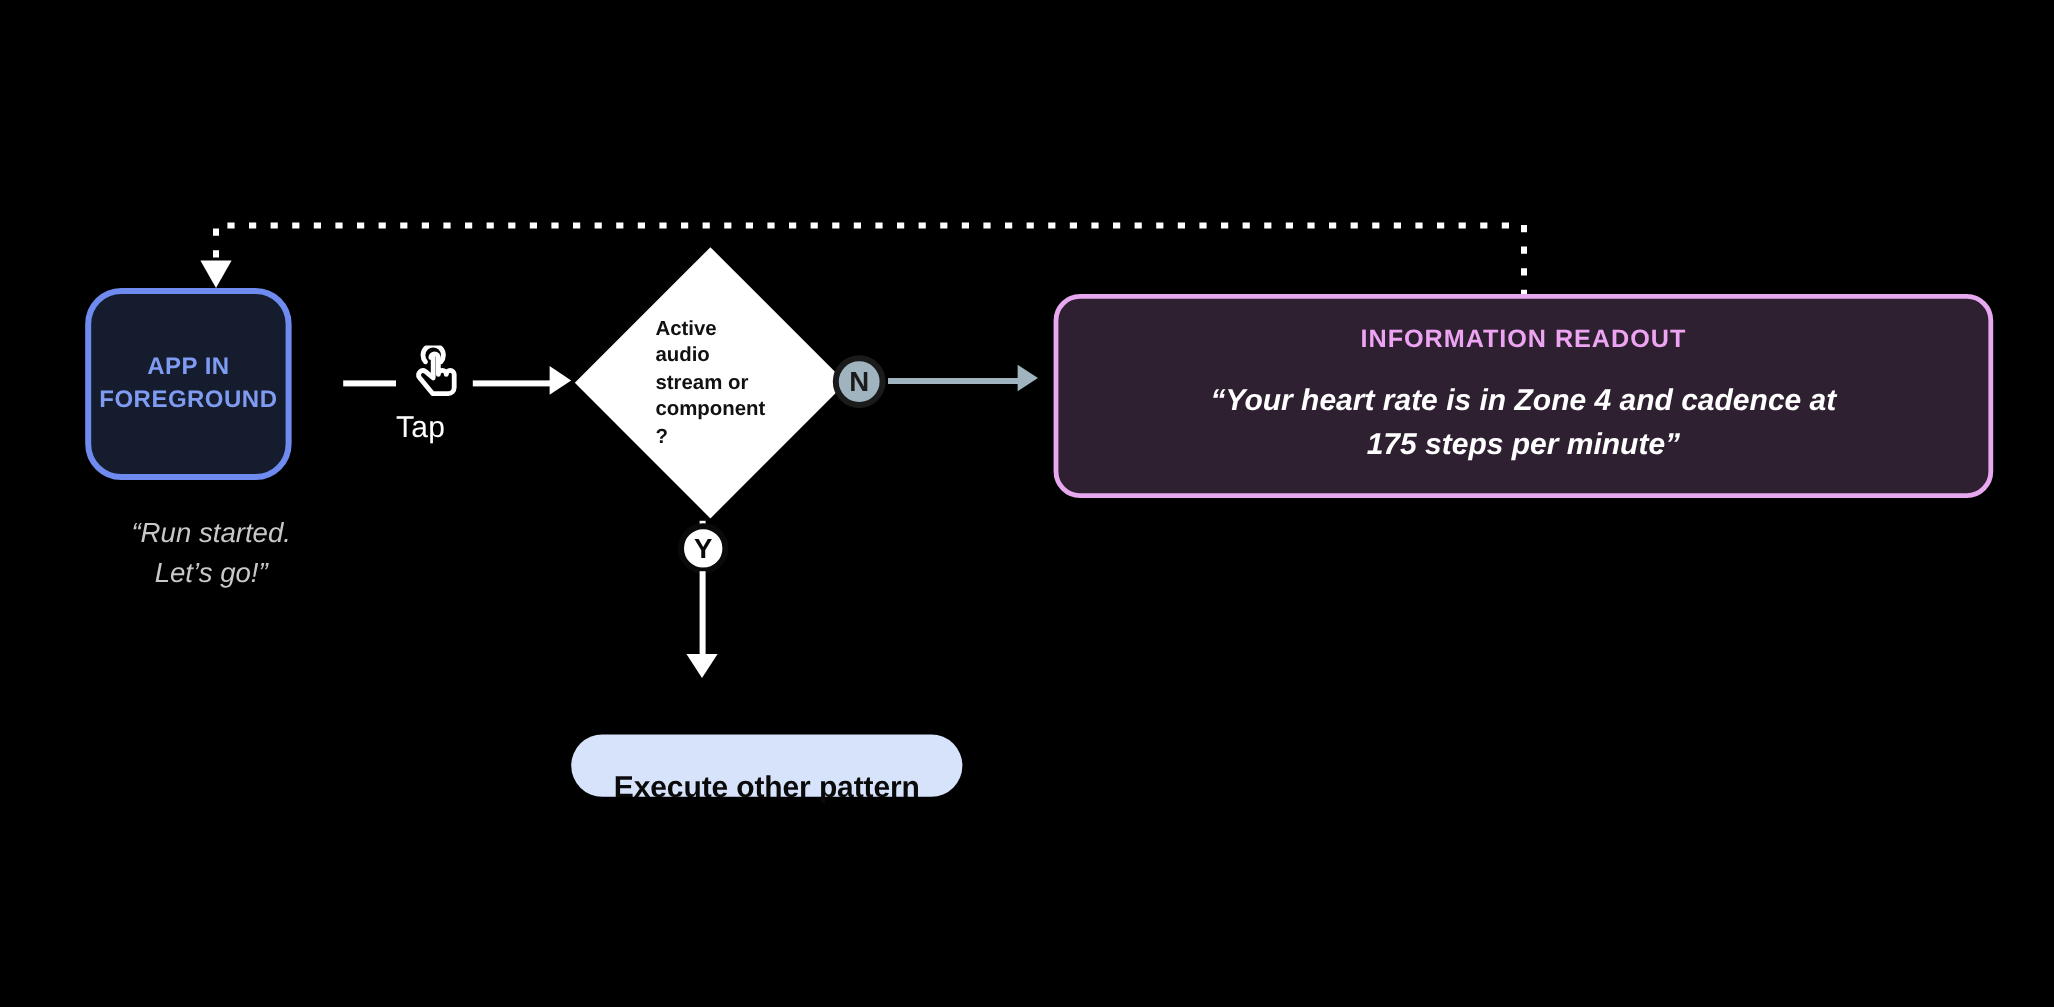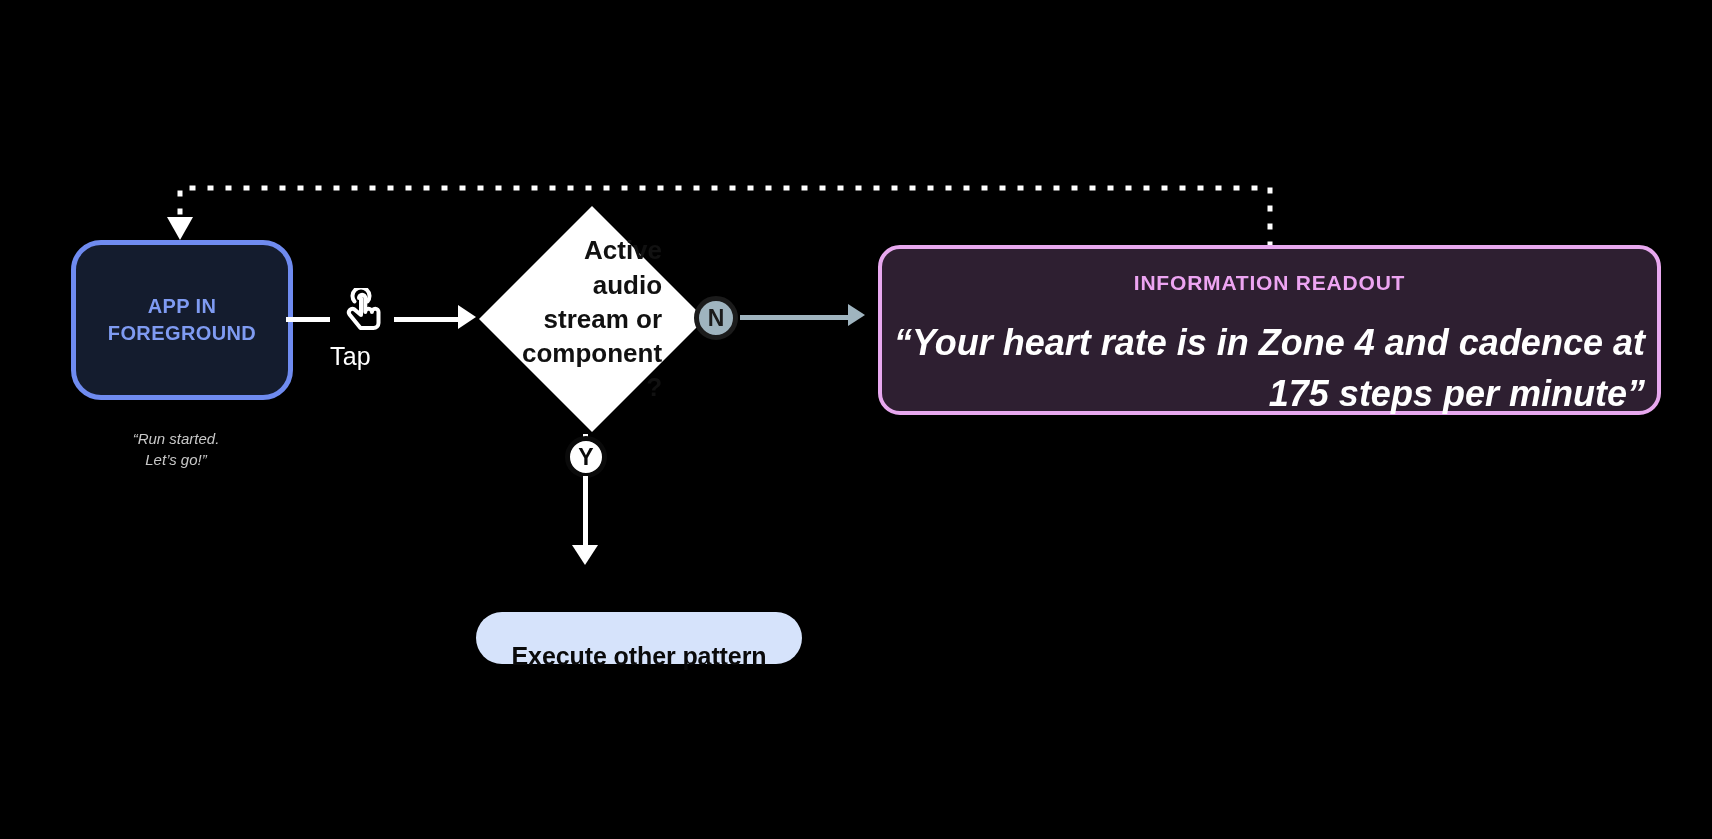--- a/index.html
+++ b/index.html
@@ -18,21 +18,21 @@
     width: 1712px;
     height: 839px;
     background: #000000;
   }
 
   
   #app-node {
     position: absolute;
     left: 71px;
     top: 240px;
-    width: 222px;
+    width: 172px;
     height: 160px;
     box-sizing: border-box;
     border: 5px solid #6f8bf0;
     border-radius: 30px;
     background: #141c2e;
     display: flex;
     align-items: center;
     justify-content: center;
   }
   #app-node .label {
@@ -46,21 +46,21 @@
   }
 
   #app-caption {
     position: absolute;
     left: 41px;
     top: 428px;
     width: 270px;
     text-align: center;
     color: #c8c8c8;
     font-style: italic;
-    font-size: 15px;
+    font-size: 23px;
     line-height: 1.42;
     white-space: pre-line;
   }
 
   
   #tap-group {
     position: absolute;
     left: 330px;
     top: 288px;
     width: 64px;
@@ -118,23 +118,23 @@
     position: absolute;
     left: 0;
     top: 0;
     width: 230px;
     height: 230px;
     display: flex;
     align-items: center;
     justify-content: center;
     color: #111111;
     font-weight: bold;
-    font-size: 26px;
+    font-size: 17px;
     line-height: 1.32;
-    text-align: right;
+    text-align: left;
     white-space: pre-line;
   }
 
   
   .badge {
     position: absolute;
     box-sizing: border-box;
     border-radius: 50%;
     display: flex;
     align-items: center;
@@ -196,23 +196,23 @@
     color: #eda4f2;
     font-weight: bold;
     font-size: 21px;
     letter-spacing: 0.8px;
   }
   #readout-body {
     margin-top: 22px;
     color: #ffffff;
     font-style: italic;
     font-weight: bold;
-    font-size: 36px;
+    font-size: 25px;
     line-height: 1.42;
-    text-align: right;
+    text-align: center;
     white-space: pre-line;
   }
 
   
   #execute-node {
     position: absolute;
     left: 476px;
     top: 612px;
     width: 326px;
     height: 52px;

